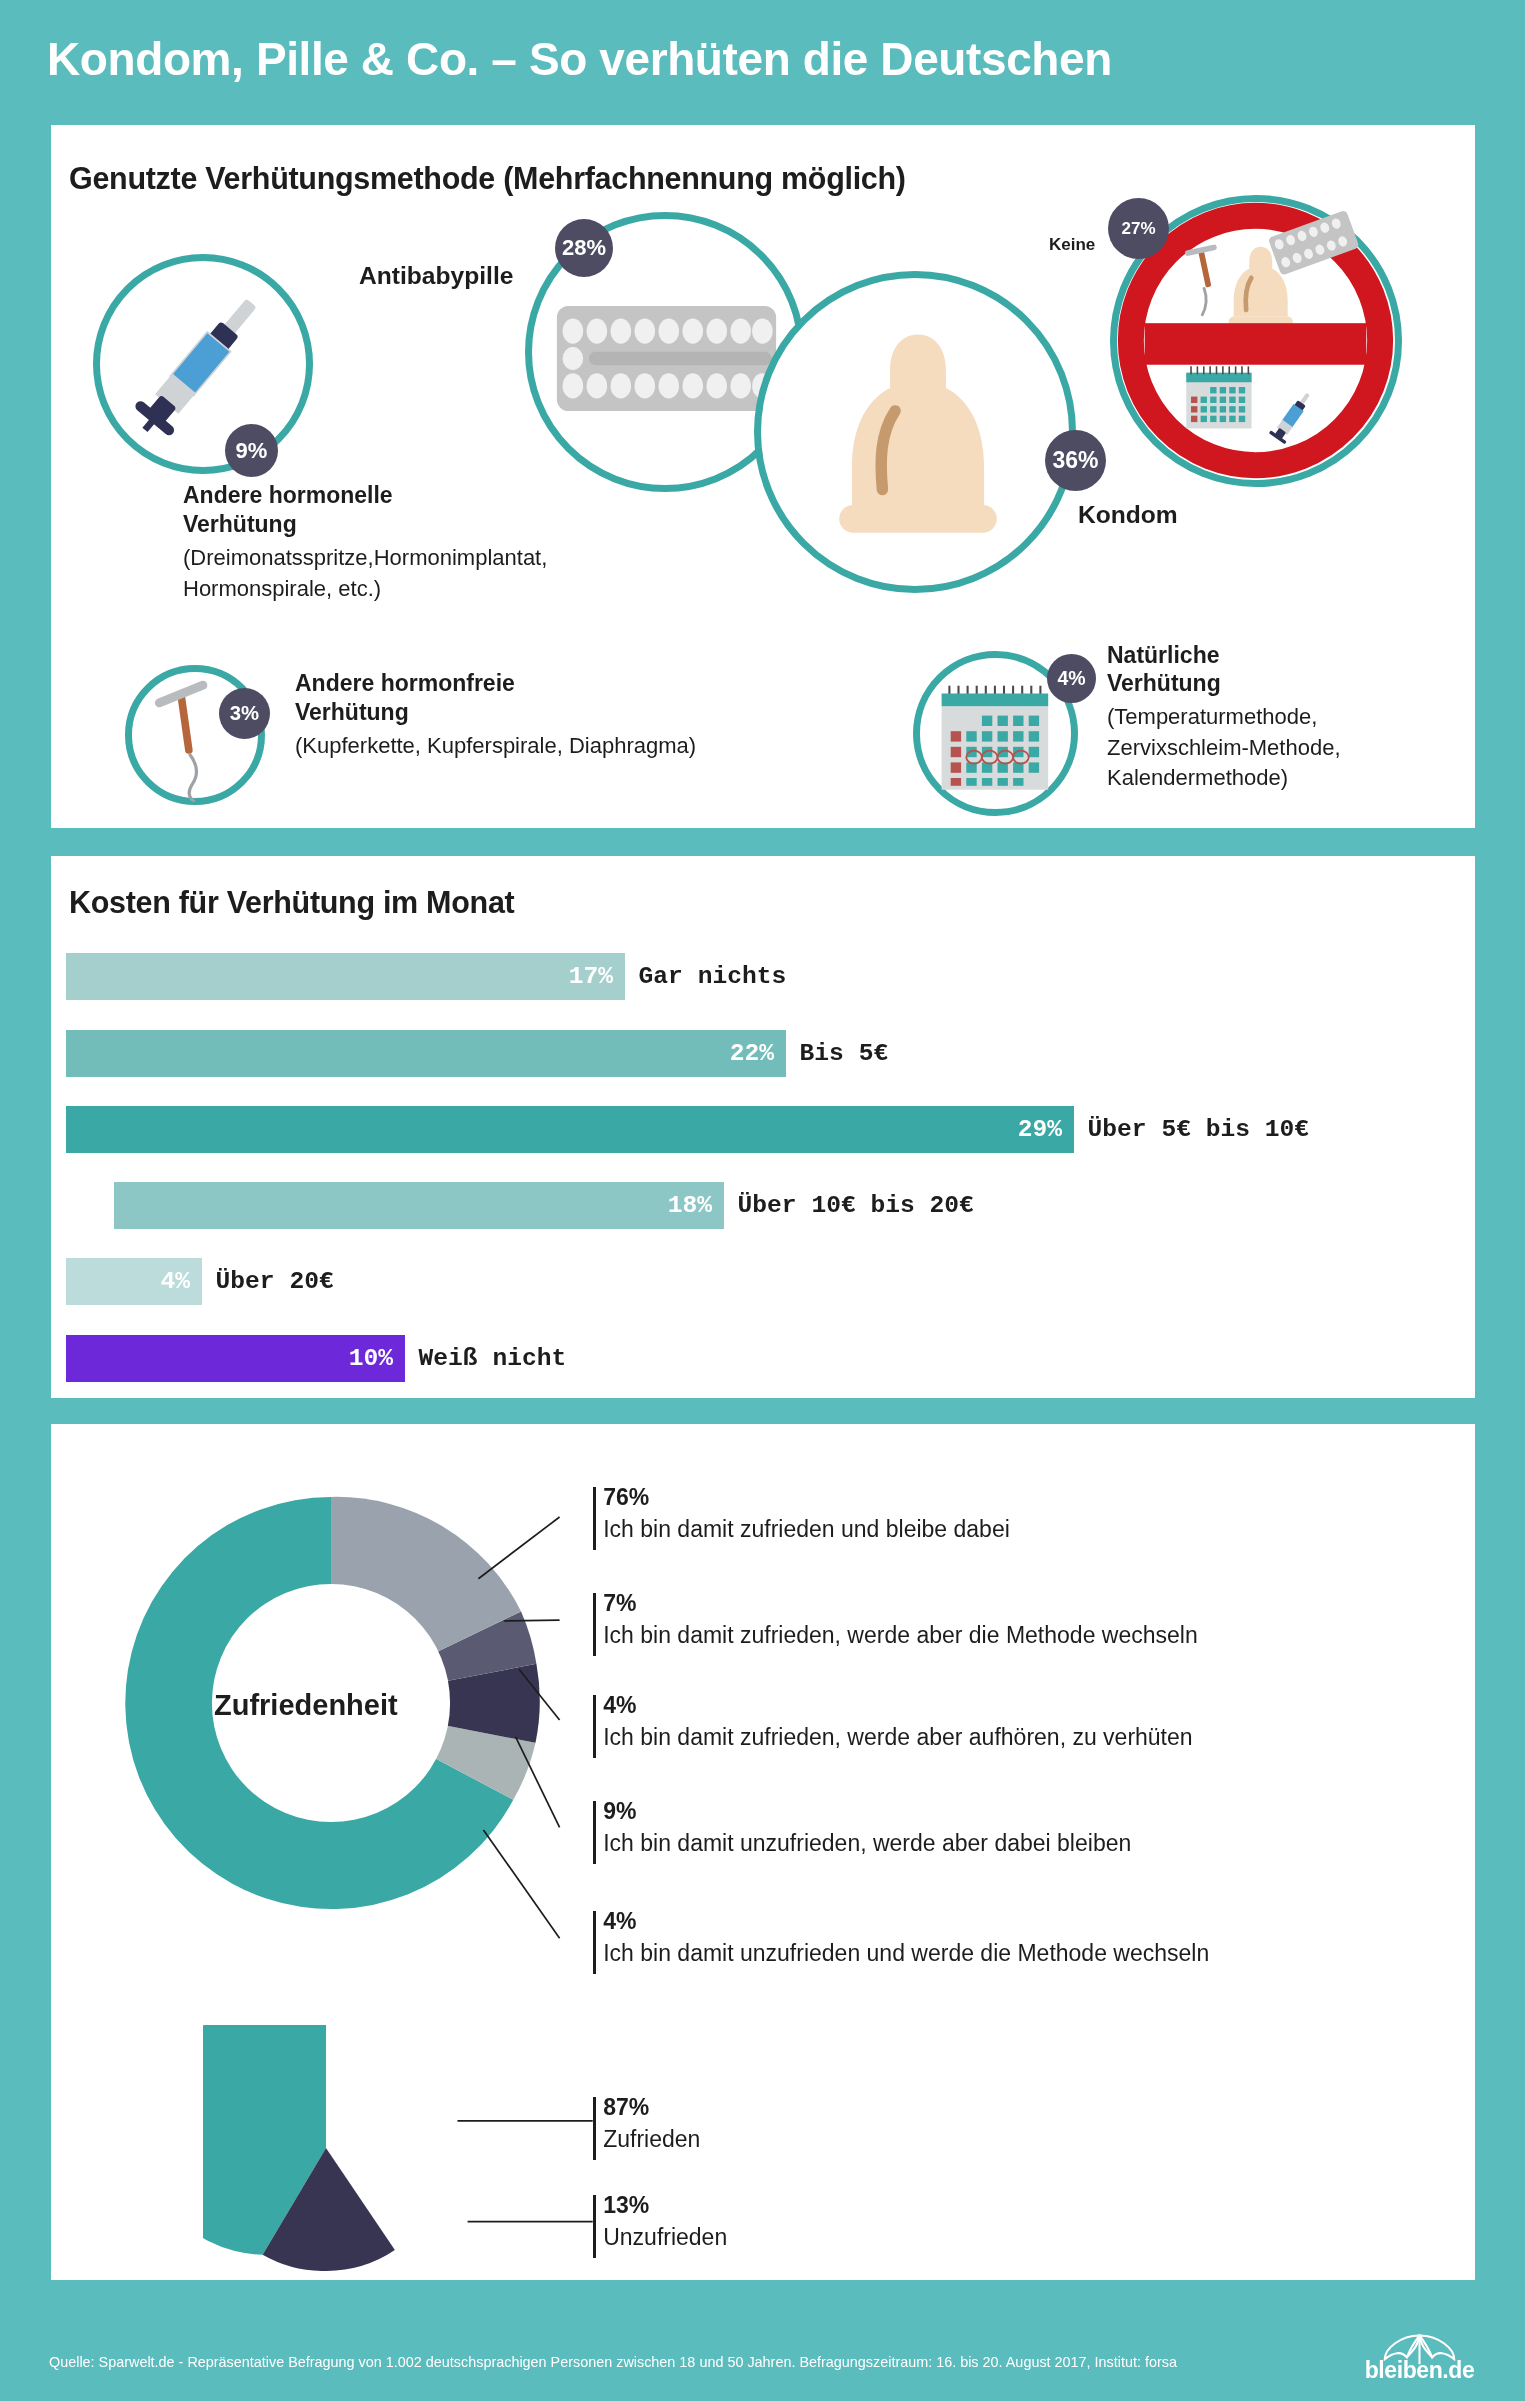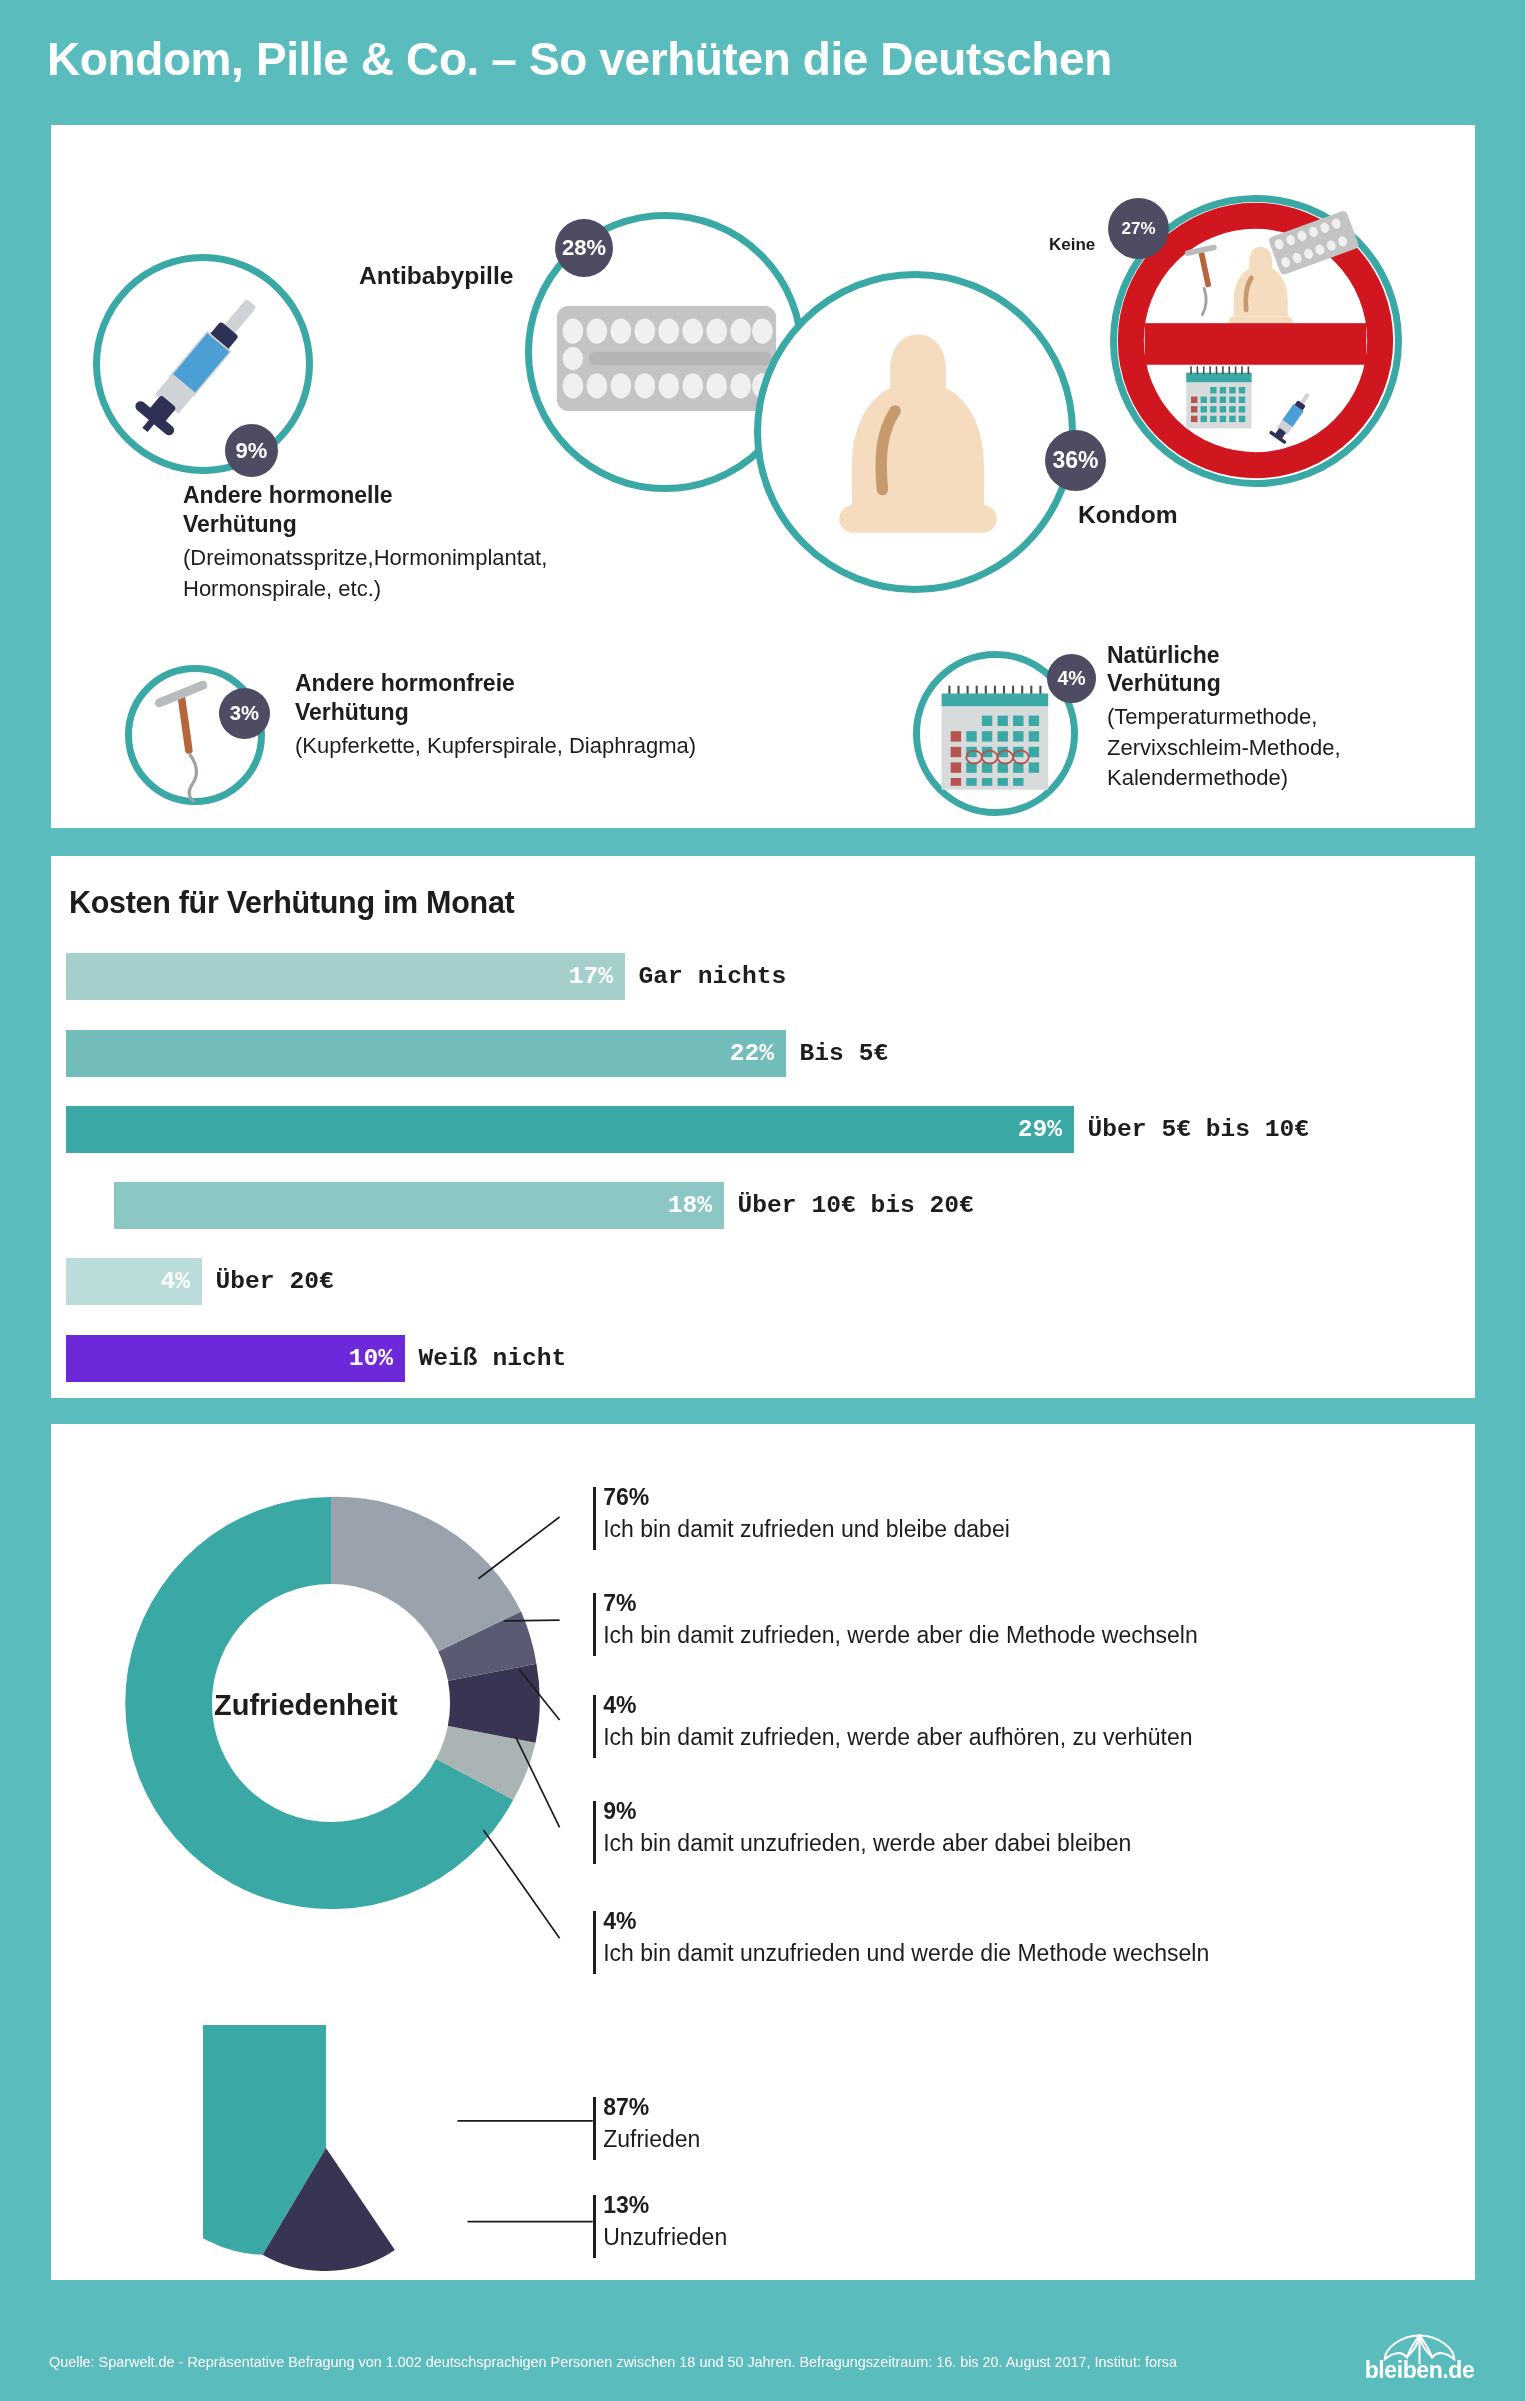--- a/index.html
+++ b/index.html
@@ -94,20 +94,21 @@
 </style>
 </head>
 <body>
 
 <div class="page">
 
   <div class="title">Kondom, Pille &amp; Co. – So verhüten die Deutschen</div>
 
   <div class="panel" id="panel-methods"></div>
 
+  <div class="section-title" style="left:69px; top:161px;">Genutzte Verhütungsmethode (Mehrfachnennung möglich)</div>
 
   <div class="bubble" style="left:93px; top:254px; width:220px; height:220px;">
     <svg viewBox="0 0 120 120" width="203" height="203">
       <g transform="rotate(40 60 60)">
         <rect x="56" y="14" width="8" height="22" rx="2" fill="#cfd3d6"></rect>
         <rect x="53" y="34" width="14" height="12" rx="2" fill="#2e3154"></rect>
         <rect x="51" y="44" width="18" height="34" fill="#4b9fd5"></rect>
         <rect x="51" y="44" width="18" height="34" fill="none" stroke="#cfd3d6" stroke-width="1"></rect>
         <rect x="51" y="76" width="18" height="16" fill="#cfd3d6"></rect>
         <rect x="54" y="90" width="12" height="12" rx="2" fill="#2e3154"></rect>

